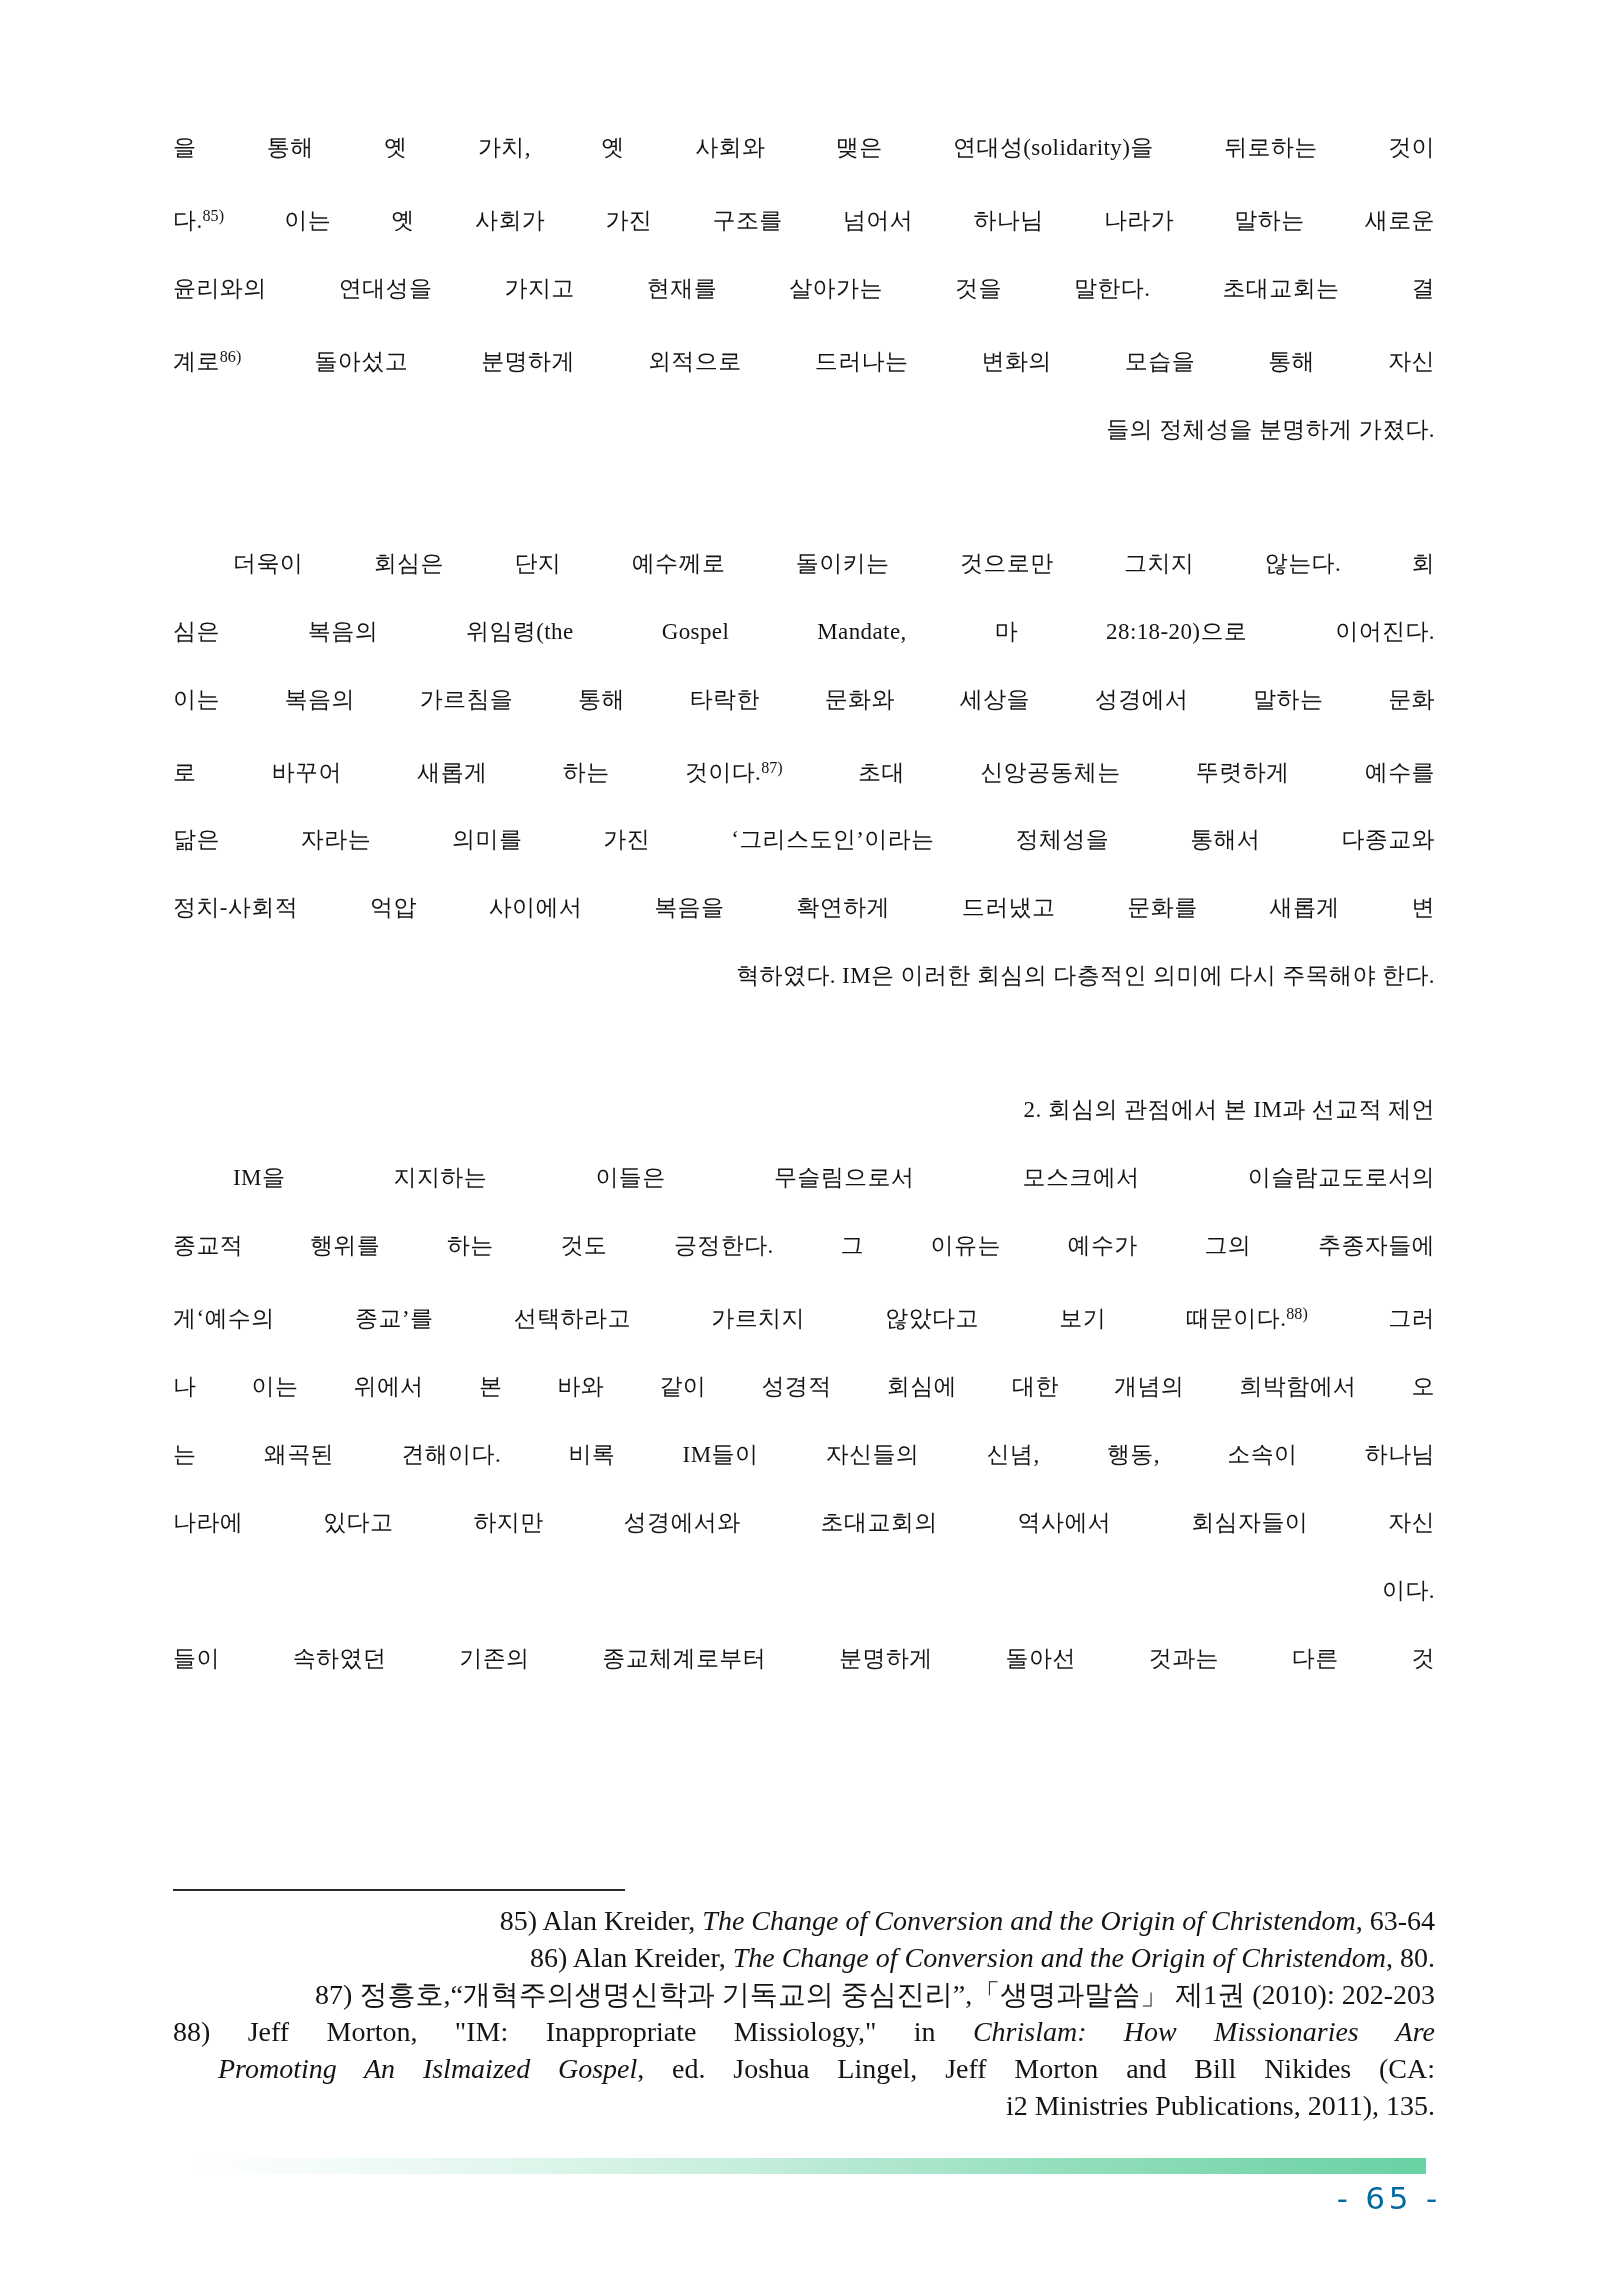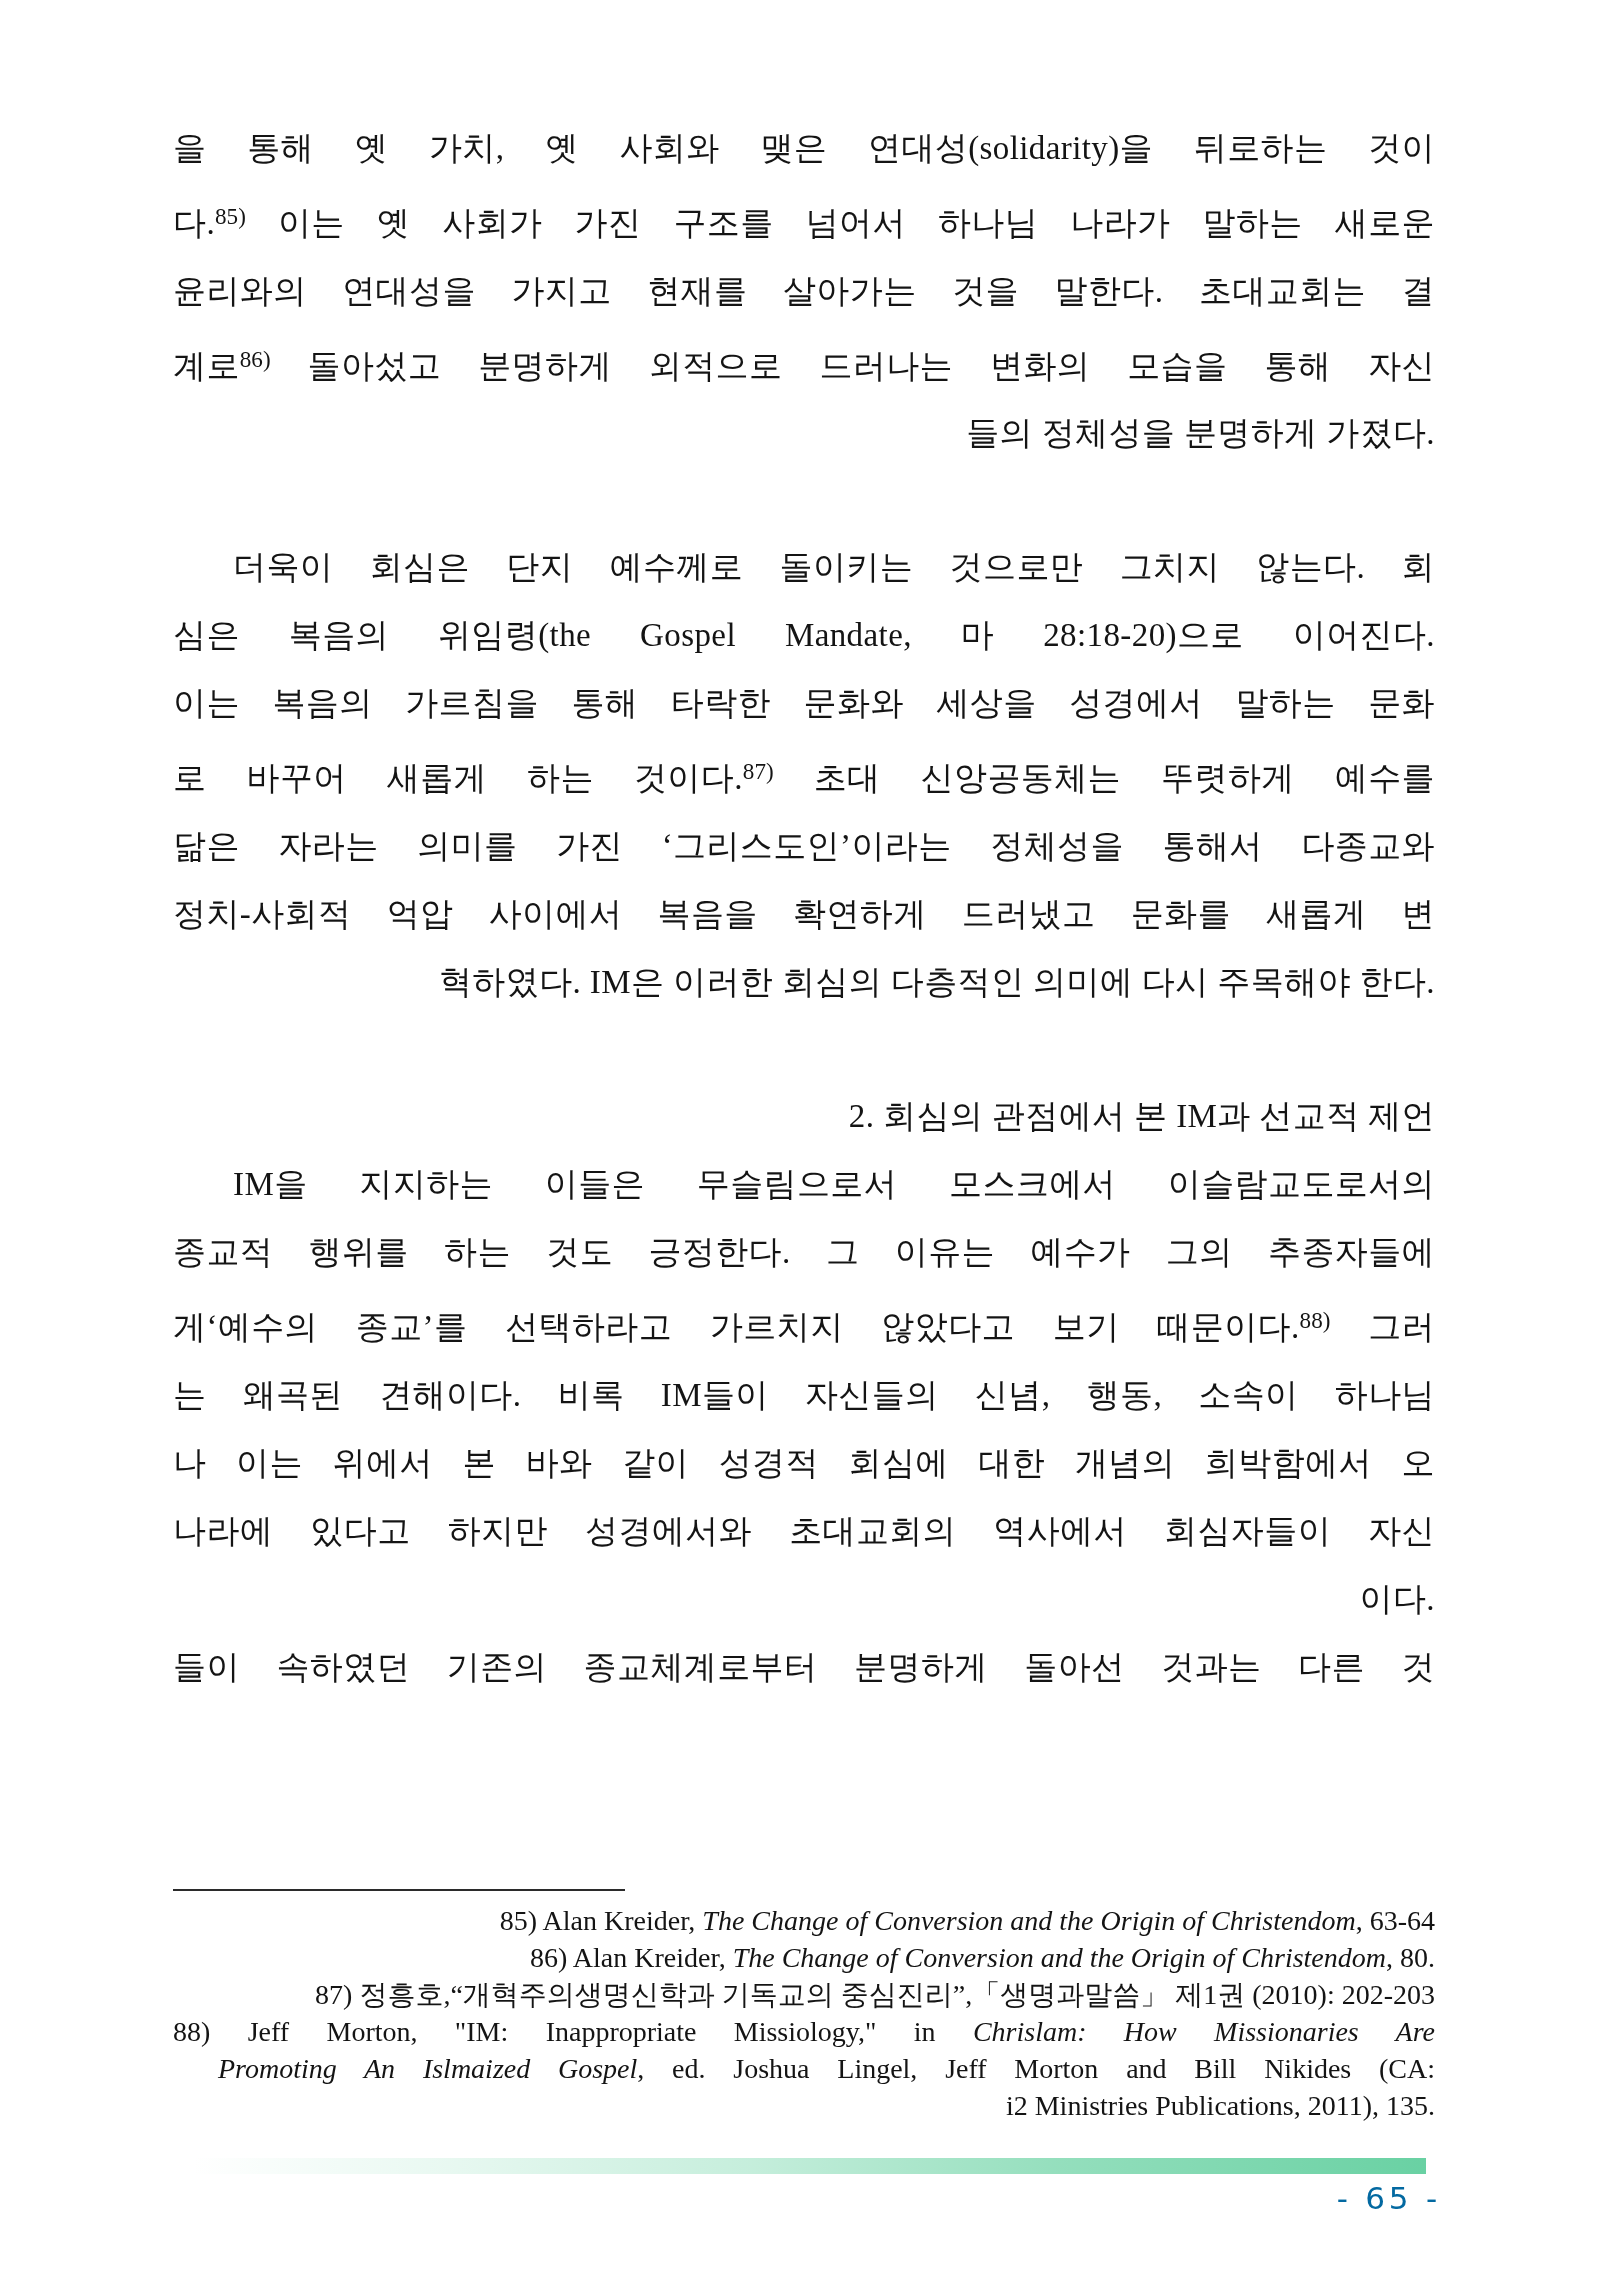--- a/index.html
+++ b/index.html
@@ -7,21 +7,21 @@
     position:relative;
     width:1616px;height:2284px;
     background:#ffffff;
     font-family:"Liberation Serif","DejaVu Serif",serif;
     color:#141414;
     overflow:hidden;
   }
   .body-text{
     position:absolute;
     left:173px;top:114px;width:1262px;
-    font-size:33px;line-height:68px;
+    font-size:23px;line-height:68px;
     letter-spacing:0.4px;
   }
   .block--gap{margin-top:66px;}
   .line{white-space:nowrap;text-align:right;}
   .line--justify{text-align:justify;text-align-last:justify;}
   .sup{font-size:0.7em;vertical-align:0.42em;letter-spacing:0;}
   .italic{font-style:italic;}
   .footnote-divider{
     position:absolute;
     left:173px;top:1889px;width:452px;height:2.3px;
@@ -72,22 +72,22 @@
         <div class="line line--justify"><span>정치-사회적 억압 사이에서 복음을 확연하게 드러냈고 문화를 새롭게 변</span></div>
         <div class="line"><span>혁하였다. IM은 이러한 회심의 다층적인 의미에 다시 주목해야 한다.</span></div>
       </div>
       <div class="block block--heading block--gap">
         <div class="line" style="padding-left: 45px;"><span>2. 회심의 관점에서 본 IM과 선교적 제언</span></div>
       </div>
       <div class="block block--paragraph">
         <div class="line line--justify" style="padding-left: 60px;"><span>IM을 지지하는 이들은 무슬림으로서 모스크에서 이슬람교도로서의</span></div>
         <div class="line line--justify"><span>종교적 행위를 하는 것도 긍정한다. 그 이유는 예수가 그의 추종자들에</span></div>
         <div class="line line--justify"><span>게‘예수의 종교’를 선택하라고 가르치지 않았다고 보기 때문이다.</span><span class="sup">88)</span><span> 그러</span></div>
+        <div class="line line--justify"><span>나 이는 위에서 본 바와 같이 성경적 회심에 대한 개념의 희박함에서 오</span></div>
         <div class="line line--justify"><span>는 왜곡된 견해이다. 비록 IM들이 자신들의 신념, 행동, 소속이 하나님</span></div>
-        <div class="line line--justify"><span>나 이는 위에서 본 바와 같이 성경적 회심에 대한 개념의 희박함에서 오</span></div>
         <div class="line line--justify"><span>나라에 있다고 하지만 성경에서와 초대교회의 역사에서 회심자들이 자신</span></div>
         <div class="line"><span>이다.</span></div>
         <div class="line line--justify"><span>들이 속하였던 기존의 종교체계로부터 분명하게 돌아선 것과는 다른 것</span></div>
       </div>
     </div>
   <div class="footnote-divider"></div>
   <div class="footnotes" id="footnotes">
       <div class="footnote">
         <div class="line"><span>85) Alan Kreider, </span><span class="italic">The Change of Conversion and the Origin of Christendom</span><span>, 63-64</span></div>
       </div>

